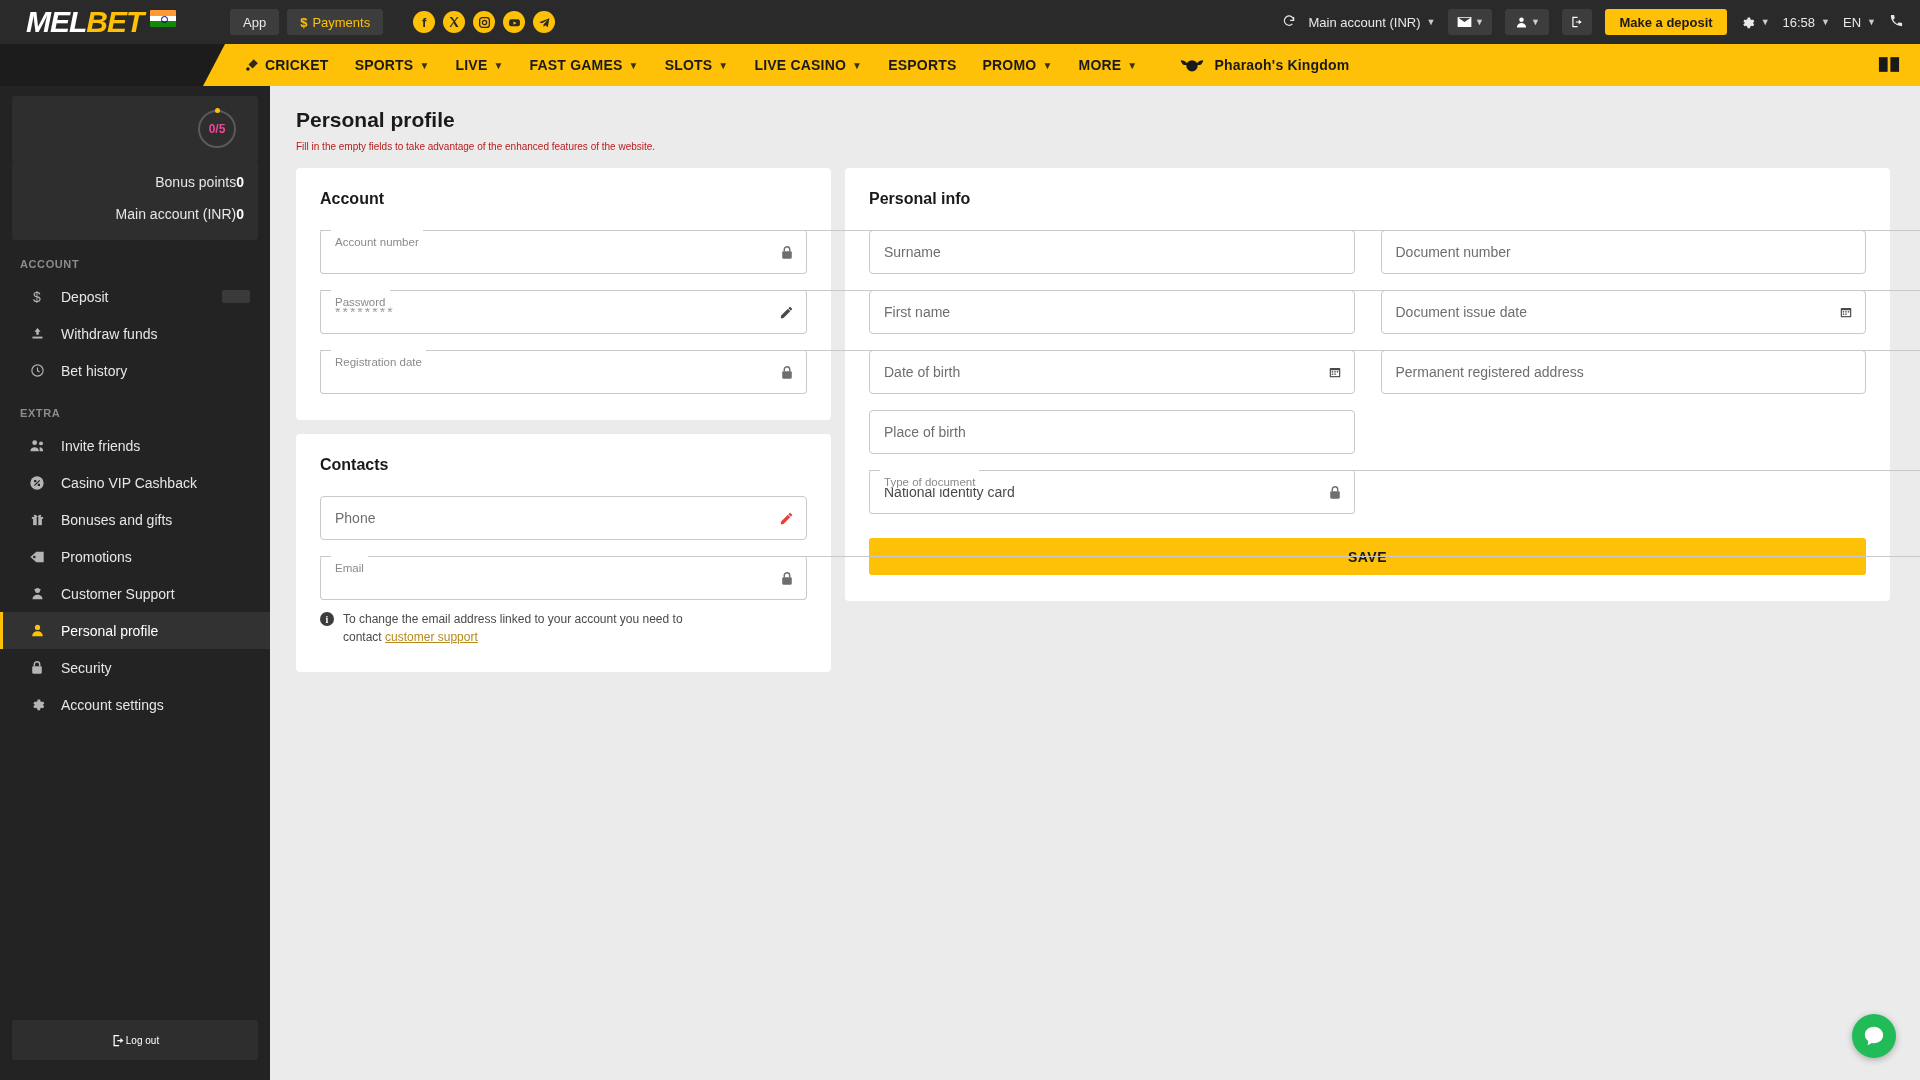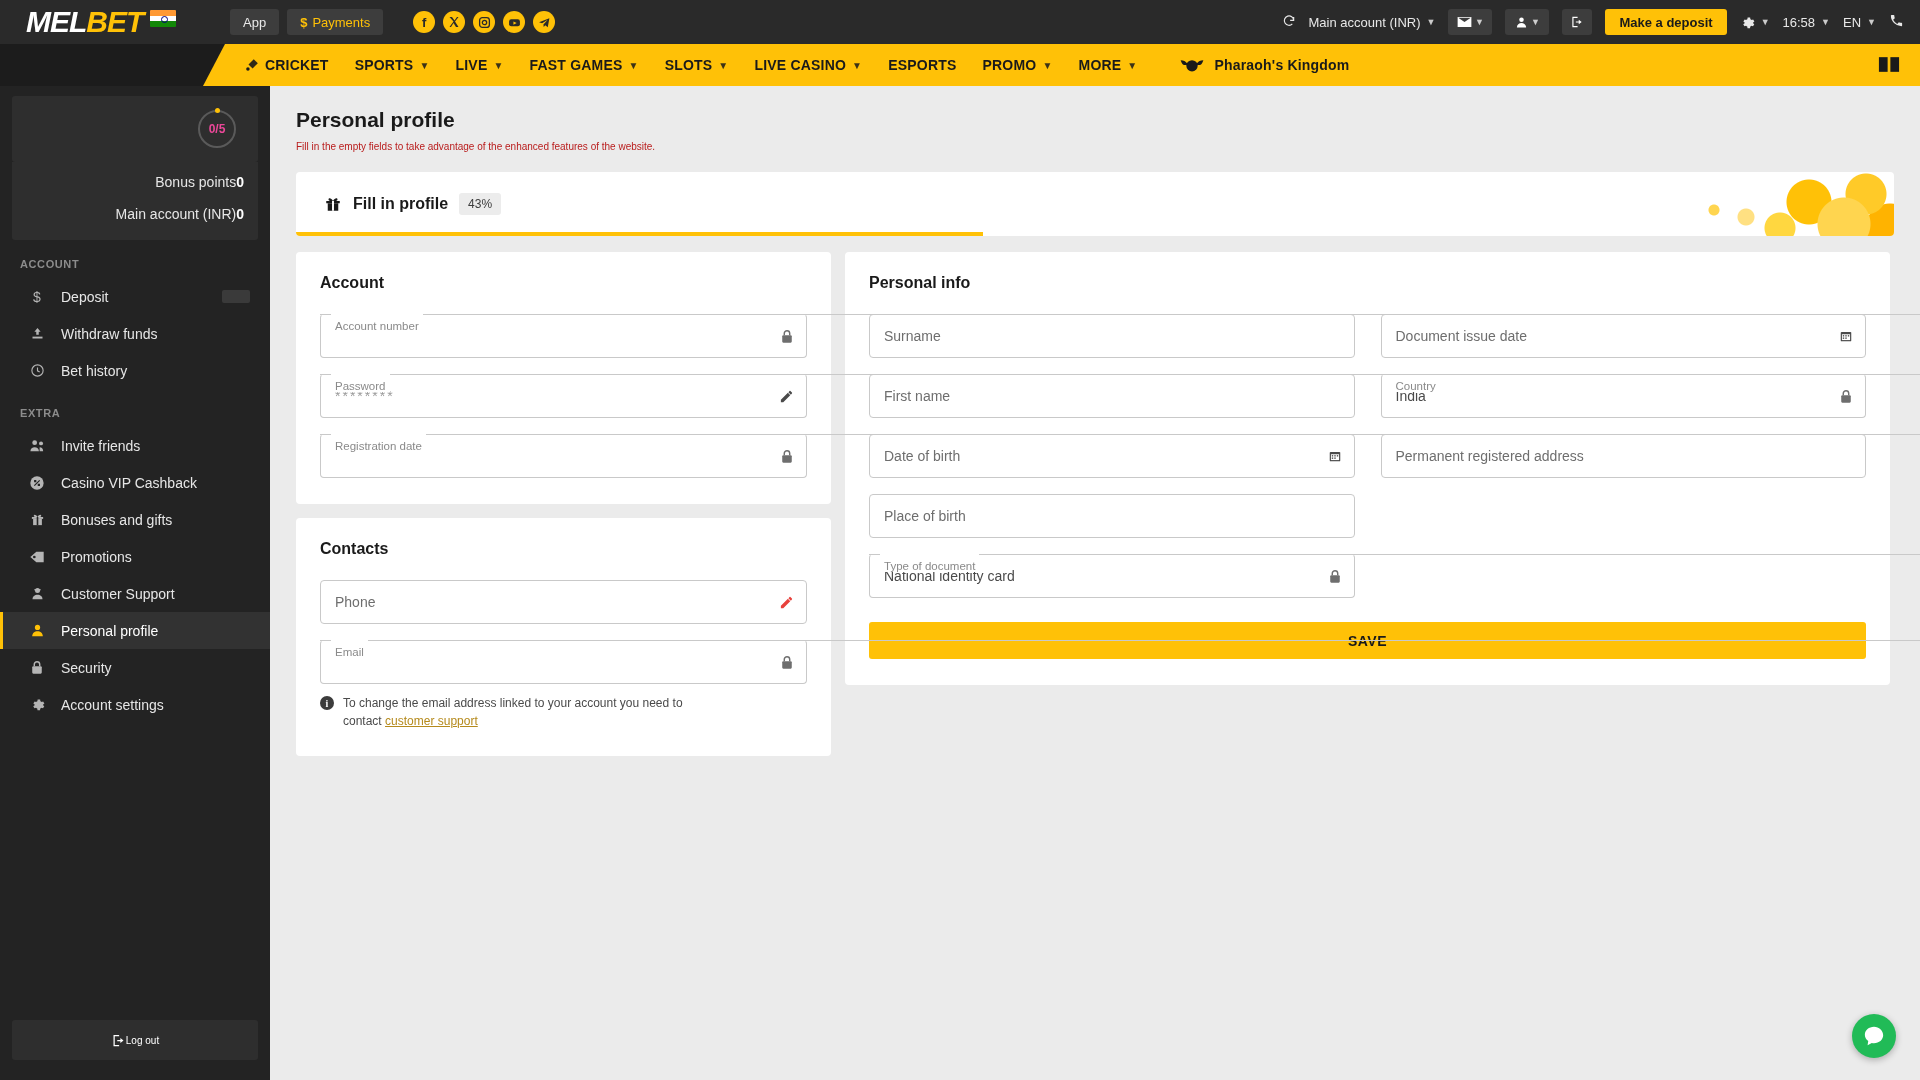--- a/index.html
+++ b/index.html
@@ -529,34 +529,20 @@
         <path fill="#fff" d="M15 8l5 4-5 4v-3h-5v-2h5z"></path>
       </svg>
     <span>Log out</span>
   </div>
 </div>
 
 <div class="main">
   <div class="page-title">Personal profile</div>
   <div class="page-sub">Fill in the empty fields to take advantage of the enhanced features of the website.</div>
 
-  <div class="banner">
-    <div class="coins"></div>
-    <div class="banner-label">
-      <svg width="18" height="18" viewBox="0 0 24 24">
-          <rect x="3" y="8" width="18" height="3" fill="#1a1a1a"></rect>
-          <rect x="5" y="11" width="14" height="10" fill="#1a1a1a"></rect>
-          <rect x="10.7" y="8" width="2.6" height="13" fill="#fff"></rect>
-          <path d="M12 8C10 4 6 3.5 6 6s4 2 6 2zM12 8c2-4 6-4.5 6-2s-4 2-6 2z" fill="#1a1a1a"></path>
-        </svg>
-      <span class="banner-title">Fill in profile</span>
-      <span class="pct-badge">43%</span>
-    </div>
-    <div class="progress" id="progress-bar" style="width: 43%;"></div>
-  </div>
 
   <div class="columns">
     <div class="col-left">
 
       <div class="card">
         <div class="card-title">Account</div>
 
         <div class="field floating">
           <div class="box"></div>
           <div class="notch">
@@ -679,46 +665,37 @@
                     <rect x="3" y="9" width="14" height="11" rx="1.6" fill="#6e6e6e"></rect>
                     <path d="M6 9V6.5a4 4 0 018 0V9" fill="none" stroke="#6e6e6e" stroke-width="2.1"></path>
                   </svg>
               </span>
             </div>
           </div>
 
           <div>
             <div class="field">
               <div class="box"></div>
+              <div class="fplace">Document number</div>
+            </div>
+            <div class="field">
+              <div class="box"></div>
               <div class="fplace">Document issue date</div>
               <span class="ficon">
                 <svg width="14" height="14" viewBox="0 0 24 24">
                     <rect x="3" y="5" width="18" height="16" rx="1.5" fill="#4a4a4a"></rect>
                     <rect x="5" y="9" width="14" height="10" fill="#fff"></rect>
                     <rect x="6.5" y="10.5" width="2.4" height="2.4" fill="#4a4a4a"></rect>
                     <rect x="10.8" y="10.5" width="2.4" height="2.4" fill="#4a4a4a"></rect>
                     <rect x="15.1" y="10.5" width="2.4" height="2.4" fill="#4a4a4a"></rect>
                     <rect x="6.5" y="14.5" width="2.4" height="2.4" fill="#4a4a4a"></rect>
                     <rect x="10.8" y="14.5" width="2.4" height="2.4" fill="#4a4a4a"></rect>
                   </svg>
               </span>
             </div>
-            <div class="field floating">
-              <div class="box"></div>
-              <div class="notch">
-                  <span class="flabel">Country</span>
-                </div>
-              <div class="fvalue">India</div>
-              <span class="ficon">
-                <svg width="14" height="15" viewBox="0 0 20 22">
-                    <rect x="3" y="9" width="14" height="11" rx="1.6" fill="#6e6e6e"></rect>
-                    <path d="M6 9V6.5a4 4 0 018 0V9" fill="none" stroke="#6e6e6e" stroke-width="2.1"></path>
-                  </svg>
-              </span>
-            </div>
             <div class="field">
               <div class="box"></div>
               <div class="fplace">Permanent registered address</div>
             </div>
           </div>
         </div>
         <button class="save-btn">SAVE</button>
       </div>
     </div>
   </div>

